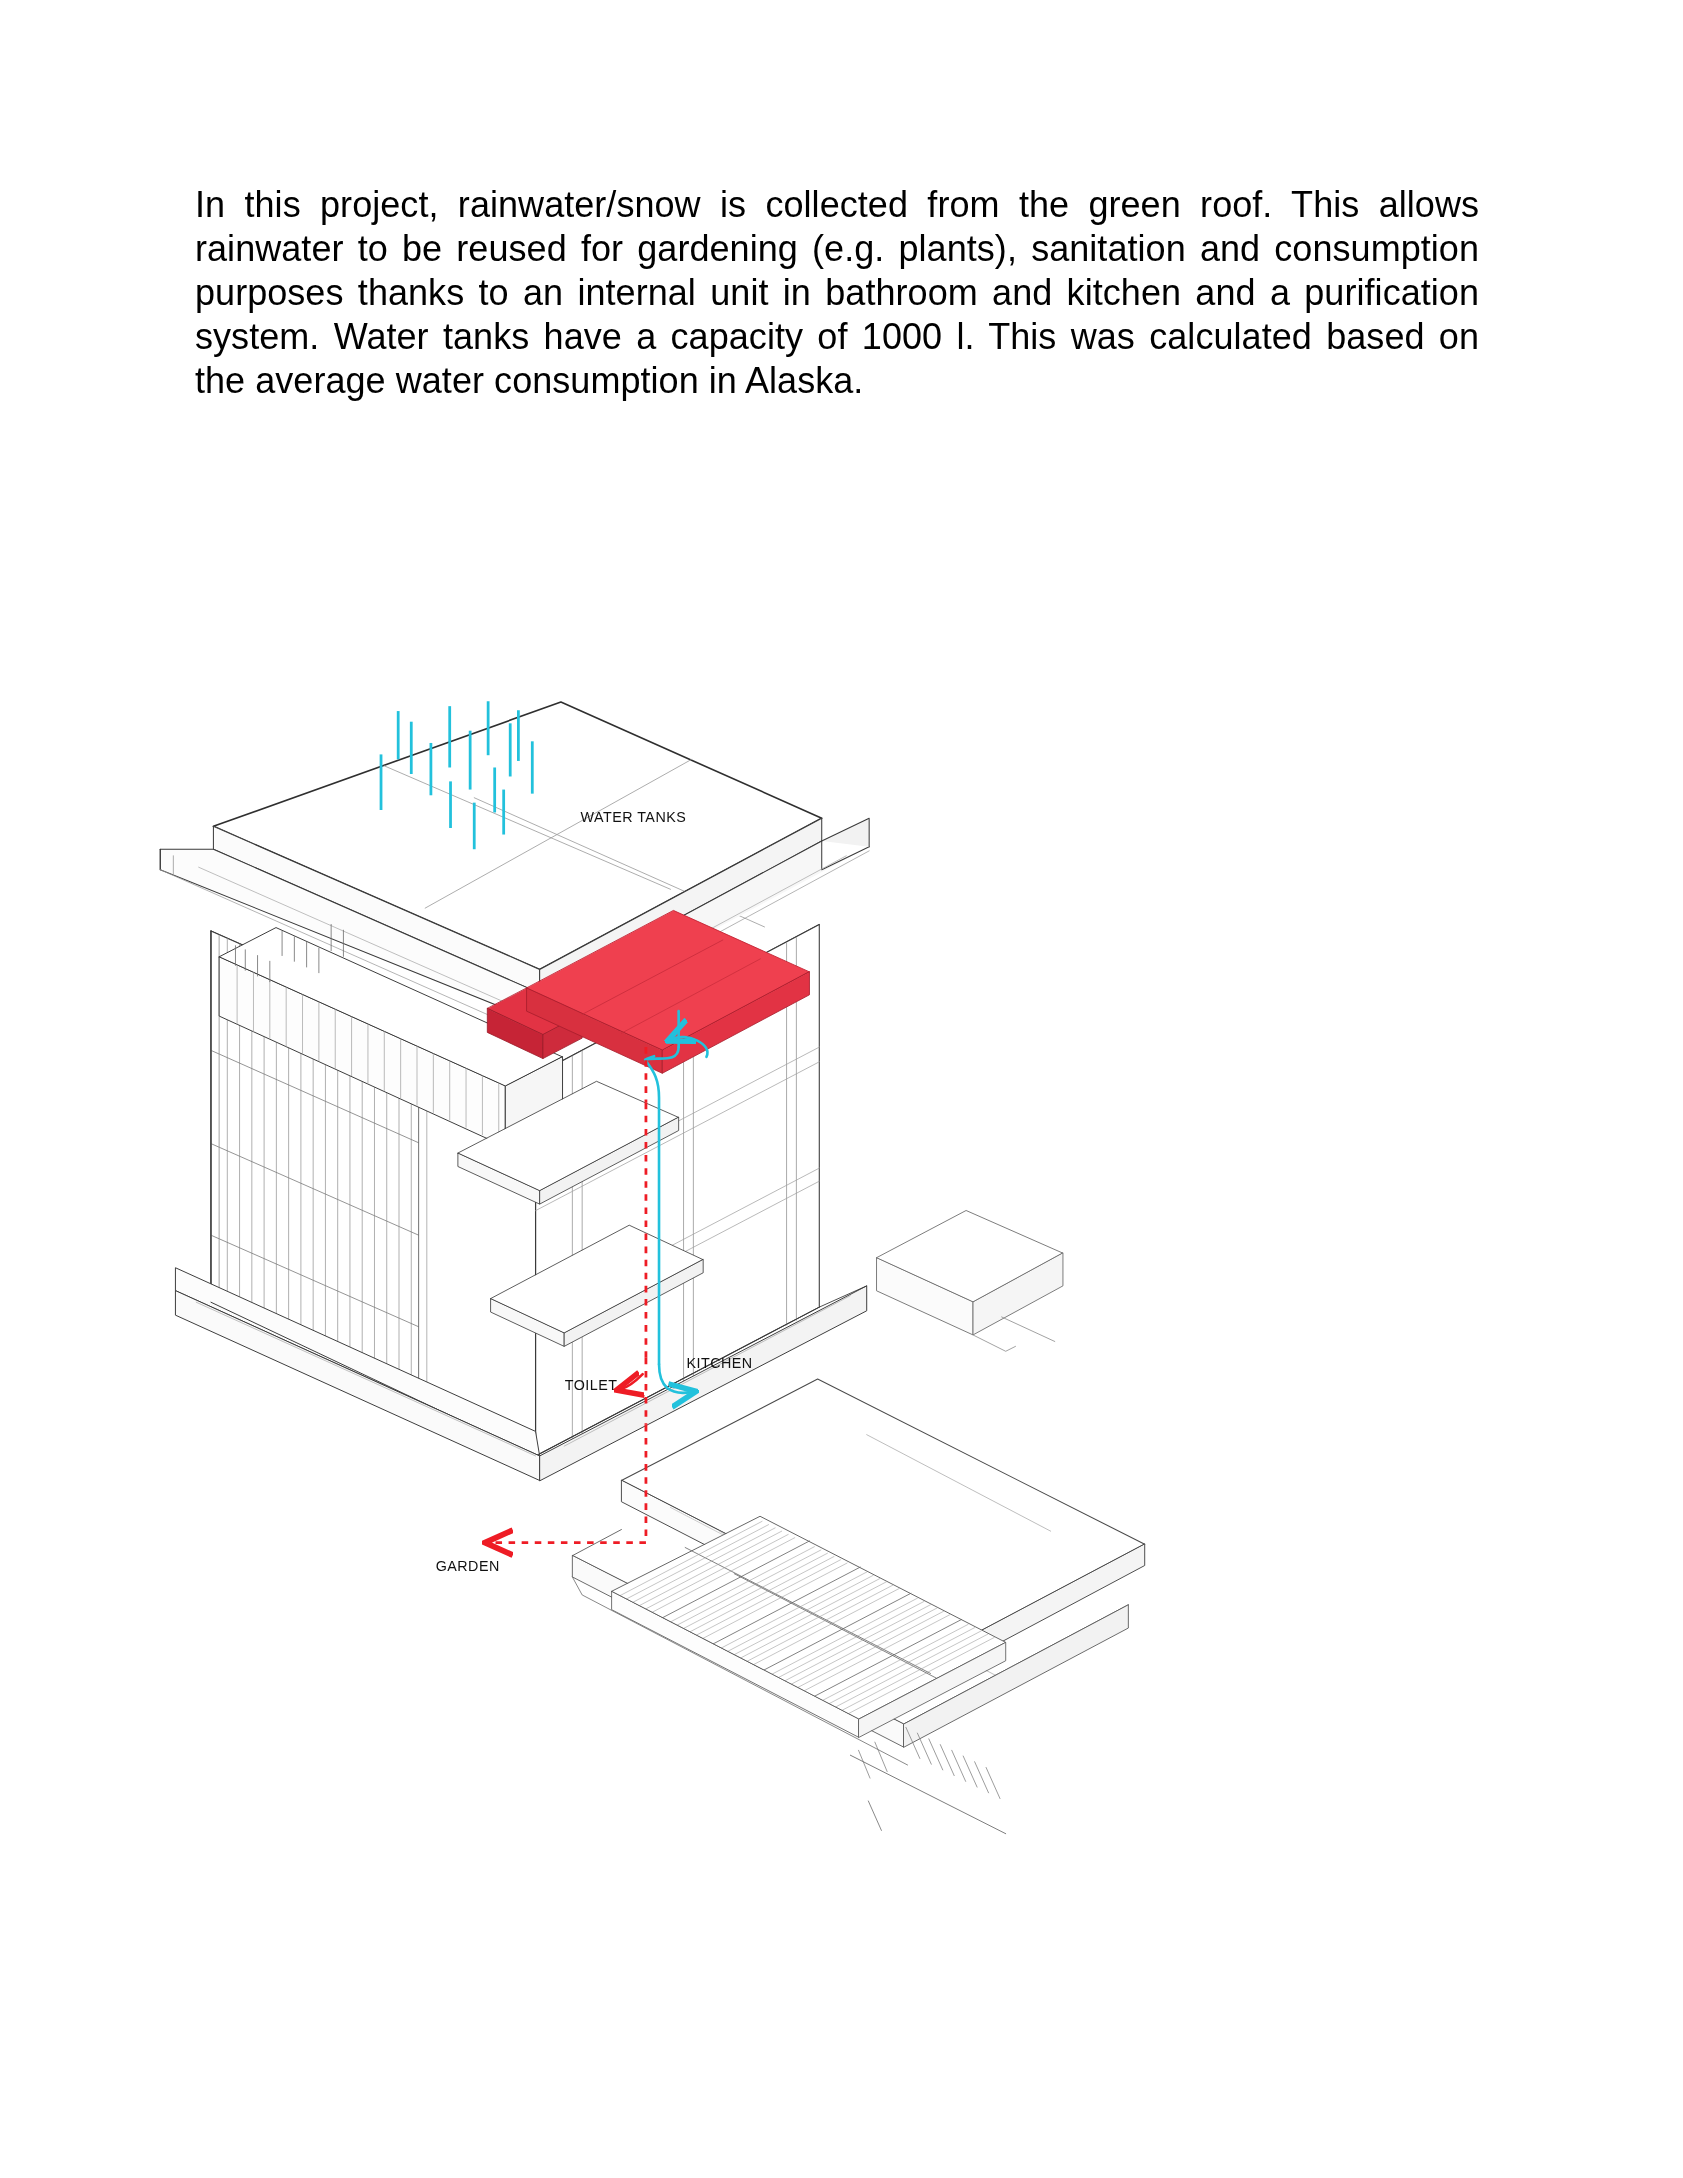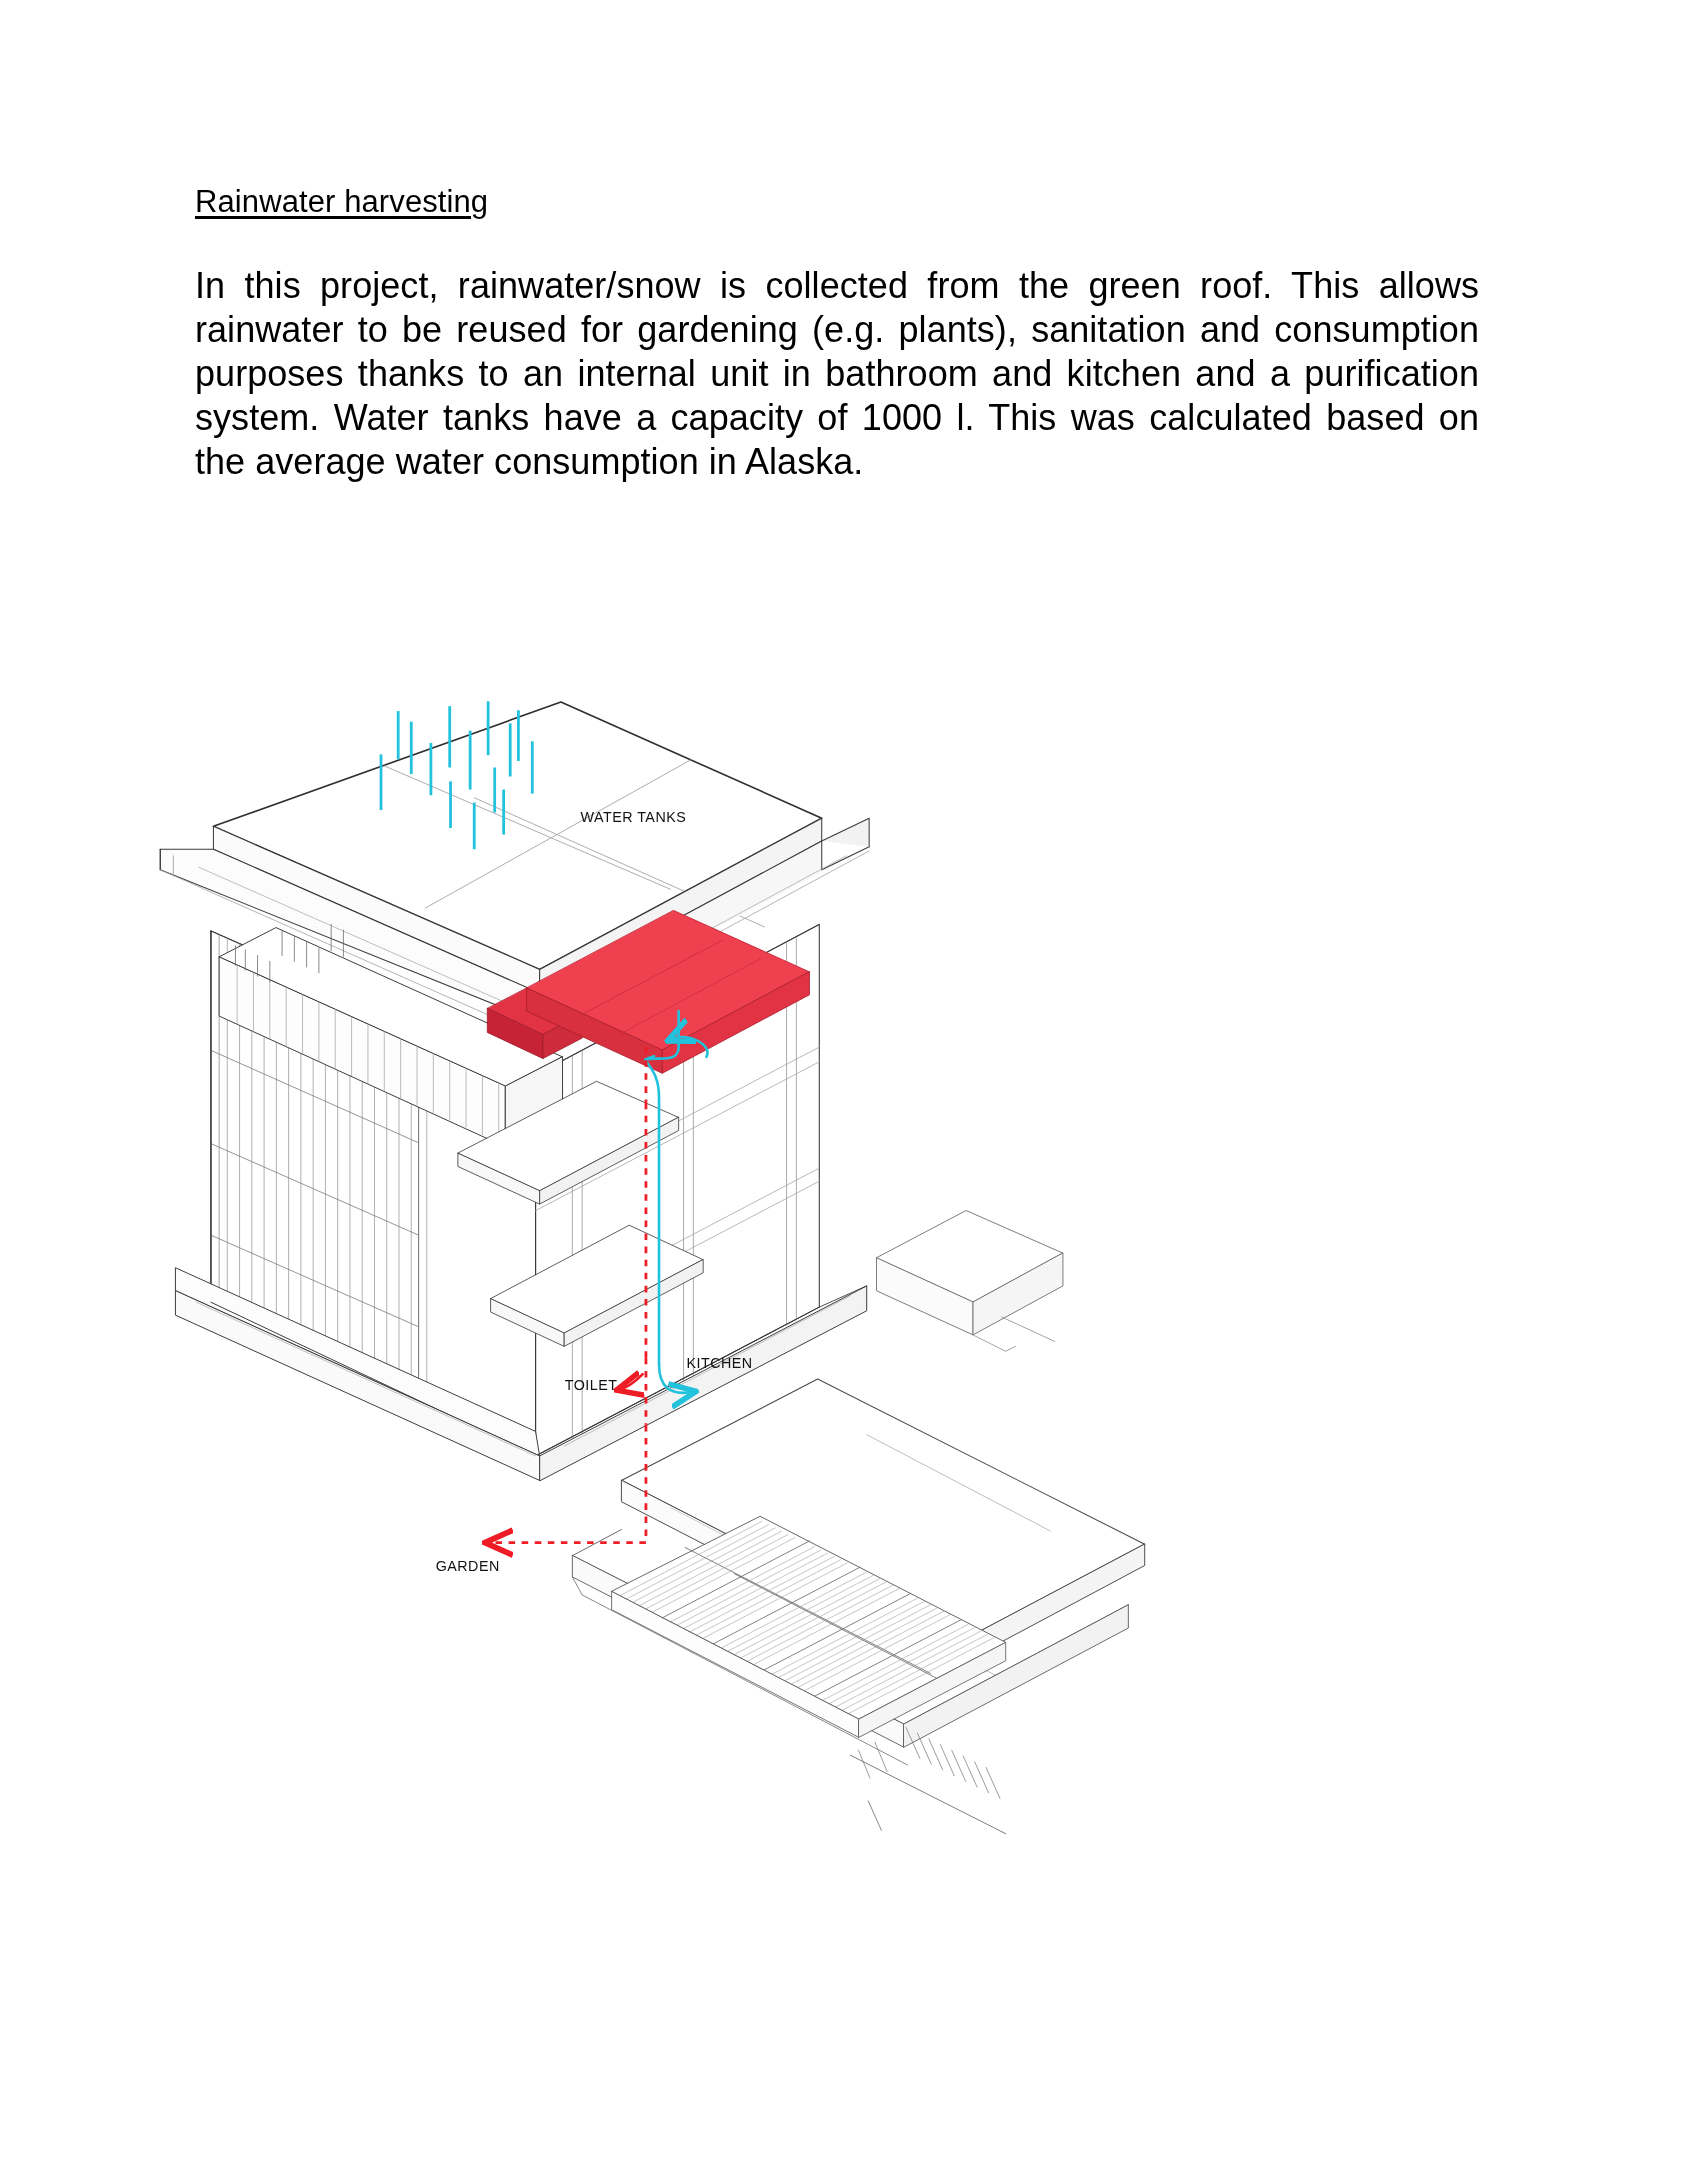--- a/index.html
+++ b/index.html
@@ -52,21 +52,20 @@
     fill:#111;
     letter-spacing:0.6px;
   }
 </style>
 </head>
 <body>
 
 <div class="page">
 
   <div class="doc-body">
-    <h1 class="heading">Rainwater harvesting</h1>
     <p class="para">In this project, rainwater/snow is collected from the green roof. This allows rainwater to be reused for gardening (e.g. plants), sanitation and consumption purposes thanks to an internal unit in bathroom and kitchen and a purification system. Water tanks have a capacity of 1000 l. This was calculated based on the average water consumption in Alaska.</p>
   </div>
 
   <div class="figure">
     <svg viewBox="0 0 1700 1640" xmlns="http://www.w3.org/2000/svg">
       <defs>
         <marker id="arrowRed" markerWidth="11" markerHeight="11" refX="8" refY="5.5" orient="auto">
           <path d="M0,1 L10,5.5 L0,10" fill="none" stroke="#EE1C25" stroke-width="2.1"></path>
         </marker>
         <marker id="arrowCyan" markerWidth="11" markerHeight="11" refX="8" refY="5.5" orient="auto">

